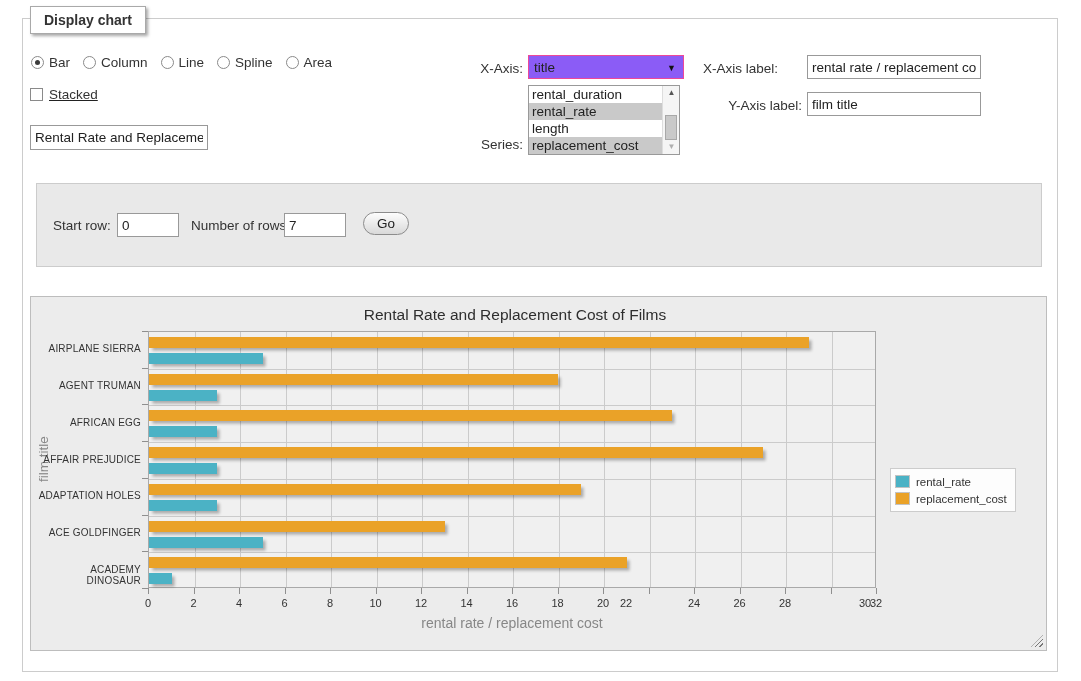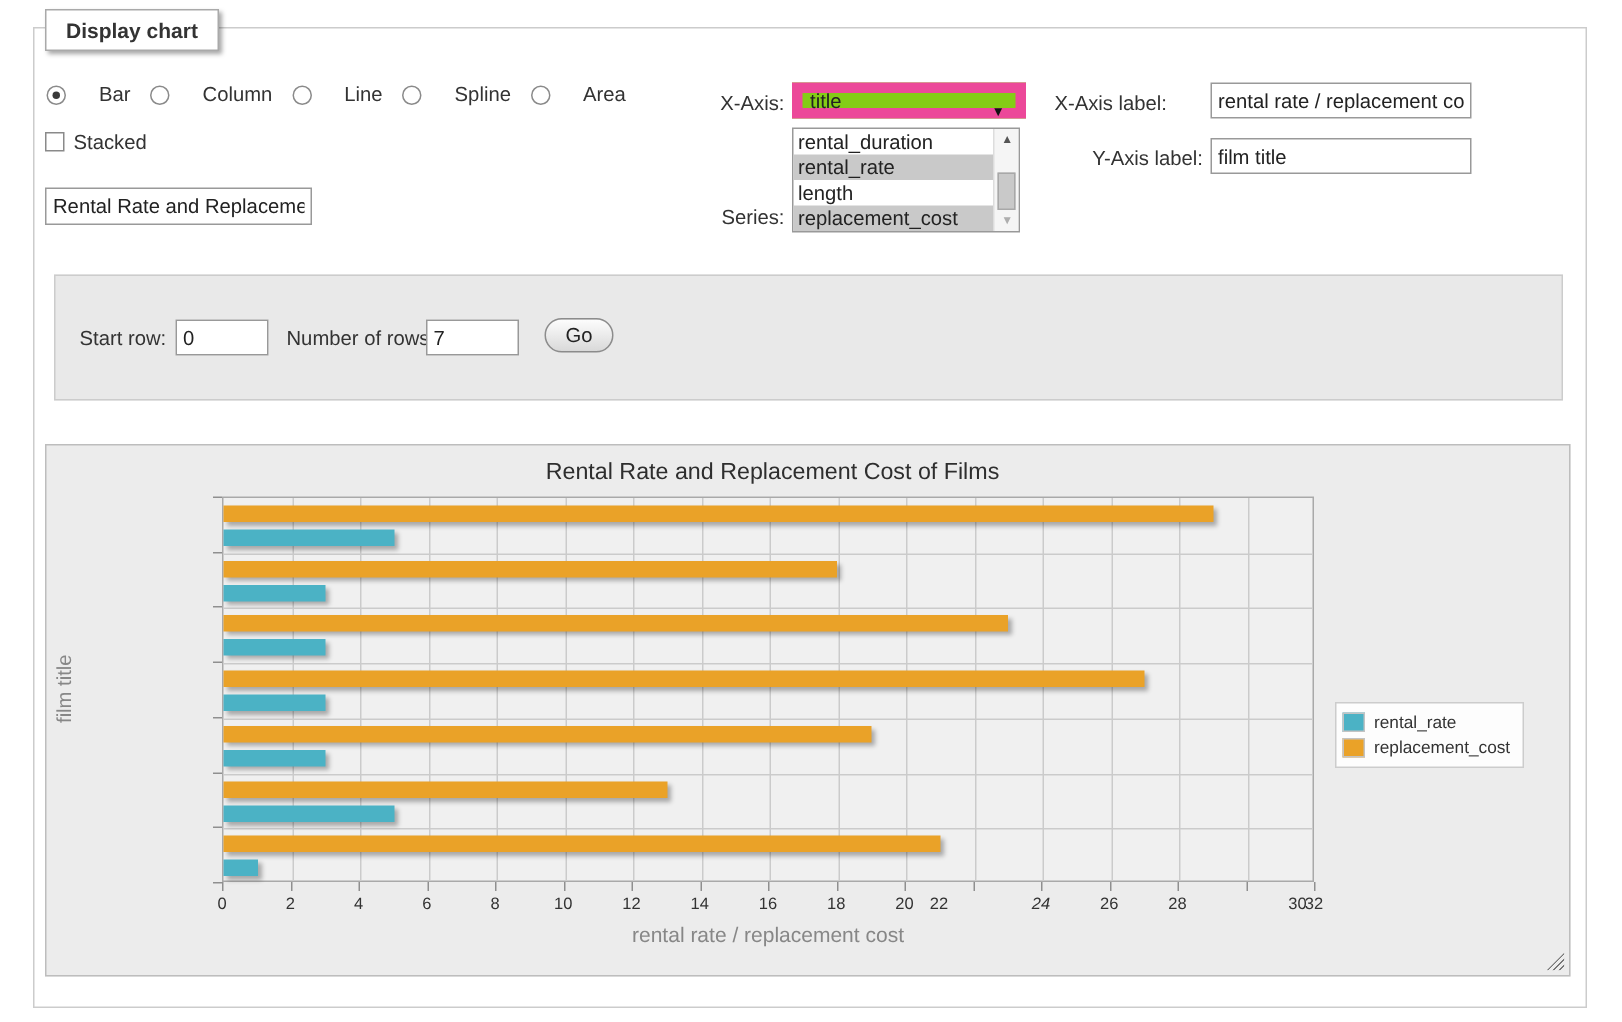--- a/index.html
+++ b/index.html
@@ -10,32 +10,32 @@
 
   
   .fieldset { left:22px; top:18px; width:1036px; height:654px; border:1px solid #ccc; background:#fff; }
   .legend-box { left:30px; top:6px; background:#fff; border:1px solid #a9a9a9;
     box-shadow:2px 2px 3px rgba(0,0,0,.35); padding:5px 13px; font-size:14px; font-weight:bold; color:#333; }
 
   
   .ctl-label { font-size:13.5px; color:#333; }
   .right { text-align:right; }
   .radio-row { left:31px; top:55px; display:flex; align-items:center; gap:13px; }
-  .radio-item { display:flex; align-items:flex-end; gap:22px; }
+  .radio-item { display:flex; align-items:center; gap:5px; }
   .radio { width:13px; height:13px; border:1px solid #8a8a8a; border-radius:50%; background:#fff; position:relative; flex:0 0 auto; }
   .radio.checked::after { content:""; position:absolute; left:3px; top:3px; width:5px; height:5px; border-radius:50%; background:#3a3a3a; }
   .checkbox { width:13px; height:13px; border:1px solid #8a8a8a; background:#fff; flex:0 0 auto; }
-  .check-row { left:30px; top:87px; display:flex; align-items:center; gap:6px; }
+  .check-row { left:30px; top:87px; display:flex; align-items:center; gap:6px;text-decoration:underline; }
 
   input.txt { border:1px solid #999; background:#fff; font-family:"Liberation Sans",sans-serif;
     font-size:13.5px; color:#222; padding:2px 4px; }
   .title-input { left:30px; top:125px; width:178px; height:25px; }
 
   .xaxis-caption { left:420px; top:61px; width:103px; }
-  .select { left:528px; top:55px; width:156px; height:24px; border:7px solid #ec4899; background:#84cc16;
+  .select { left:528px; top:55px; width:156px; height:24px; border:1px solid #ec4899; background:#8b5cf6;
     font-size:13.5px; display:flex; align-items:center; padding-left:5px; position:relative; }
   .select .caret { position:absolute; right:7px; top:7px; font-size:9px; color:#111; }
 
   .series-caption { left:420px; top:137px; width:103px; }
   .series-list { left:528px; top:85px; width:152px; height:70px; border:1px solid #999; background:#fff; overflow:hidden; }
   .series-opt { height:17px; line-height:17px; font-size:13.5px; padding-left:3px; width:133px; white-space:nowrap; }
   .series-opt.sel { background:#c9c9c9; }
   .scrollbar { position:absolute; right:0; top:0; width:17px; height:68px; background:#f5f5f5; border-left:1px solid #ddd; }
   .sb-btn { position:absolute; left:0; width:17px; height:14px; text-align:center; font-size:8px; line-height:14px; }
   .sb-up { top:0; color:#555; }
@@ -147,20 +147,29 @@
   <span class="ctl-label startrow-caption">Start row:</span>
   <input class="abs txt startrow-input" value="0" style="">
   <span class="ctl-label numrows-caption">Number of rows:</span>
   <input class="abs txt numrows-input" value="7" style="">
   <button class="go-btn">Go</button>
 </div>
 
 <div class="abs chart-panel">
   <div class="chart-title">Rental Rate and Replacement Cost of Films</div>
   <div class="y-axis-title">film title</div>
+  <div class="ycats" id="ycats">
+      <div class="ycat" style="top: 12.3571px;">AIRPLANE SIERRA</div>
+      <div class="ycat" style="top: 49.0714px;">AGENT TRUMAN</div>
+      <div class="ycat" style="top: 85.7857px;">AFRICAN EGG</div>
+      <div class="ycat" style="top: 122.5px;">AFFAIR PREJUDICE</div>
+      <div class="ycat" style="top: 159.214px;">ADAPTATION HOLES</div>
+      <div class="ycat" style="top: 195.929px;">ACE GOLDFINGER</div>
+      <div class="ycat" style="top: 232.643px;">ACADEMY DINOSAUR</div>
+    </div>
   <div class="grid" id="grid">
       <div class="vline" style="left: 45.5px;"></div>
       <div class="vline" style="left: 91px;"></div>
       <div class="vline" style="left: 136.5px;"></div>
       <div class="vline" style="left: 182px;"></div>
       <div class="vline" style="left: 227.5px;"></div>
       <div class="vline" style="left: 273px;"></div>
       <div class="vline" style="left: 318.5px;"></div>
       <div class="vline" style="left: 364px;"></div>
       <div class="vline" style="left: 409.5px;"></div>
@@ -218,21 +227,21 @@
       <div class="xtick-label" style="left: 435.5px;">14</div>
       <div class="xtick" style="left: 481px; top: 291px;"></div>
       <div class="xtick-label" style="left: 481px;">16</div>
       <div class="xtick" style="left: 526.5px; top: 291px;"></div>
       <div class="xtick-label" style="left: 526.5px;">18</div>
       <div class="xtick" style="left: 572px; top: 291px;"></div>
       <div class="xtick-label" style="left: 572px;">20</div>
       <div class="xtick" style="left: 617.5px; top: 291px;"></div>
       <div class="xtick-label" style="left: 595px;">22</div>
       <div class="xtick" style="left: 663px; top: 291px;"></div>
-      <div class="xtick-label" style="left: 663px; font-style: italic;">24</div>
+      <div class="xtick-label" style="left: 663px;">24</div>
       <div class="xtick" style="left: 708.5px; top: 291px;"></div>
       <div class="xtick-label" style="left: 708.5px;">26</div>
       <div class="xtick" style="left: 754px; top: 291px;"></div>
       <div class="xtick-label" style="left: 754px;">28</div>
       <div class="xtick" style="left: 799.5px; top: 291px;"></div>
       <div class="xtick-label" style="left: 834px;">30</div>
       <div class="xtick" style="left: 845px; top: 291px;"></div>
       <div class="xtick-label" style="left: 845px;">32</div>
     </div>
   <div class="x-axis-title">rental rate / replacement cost</div>

